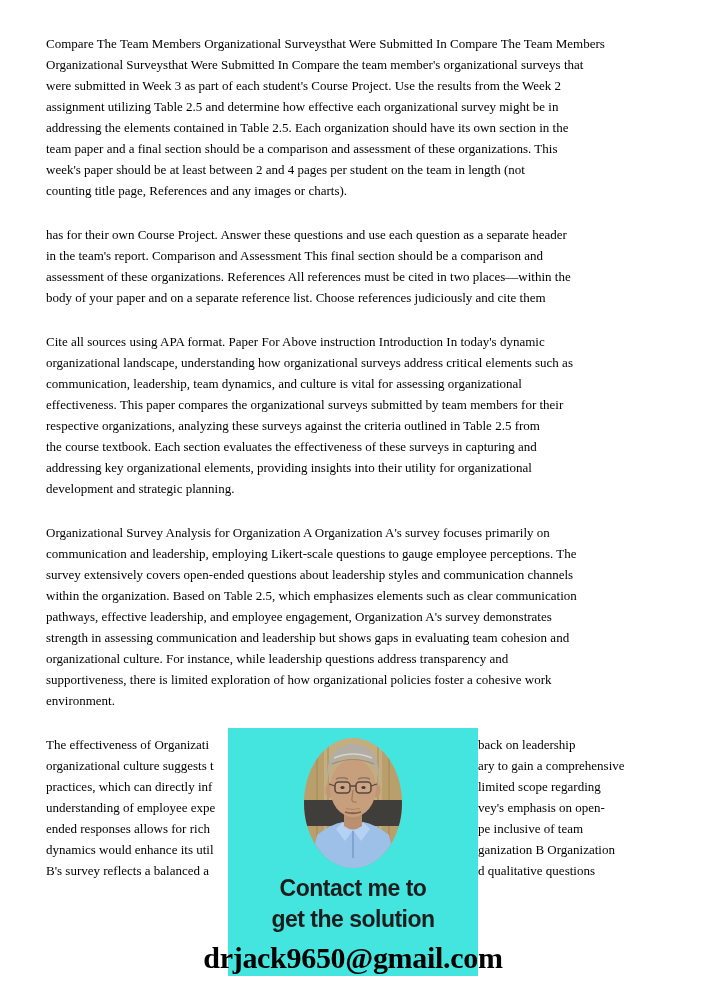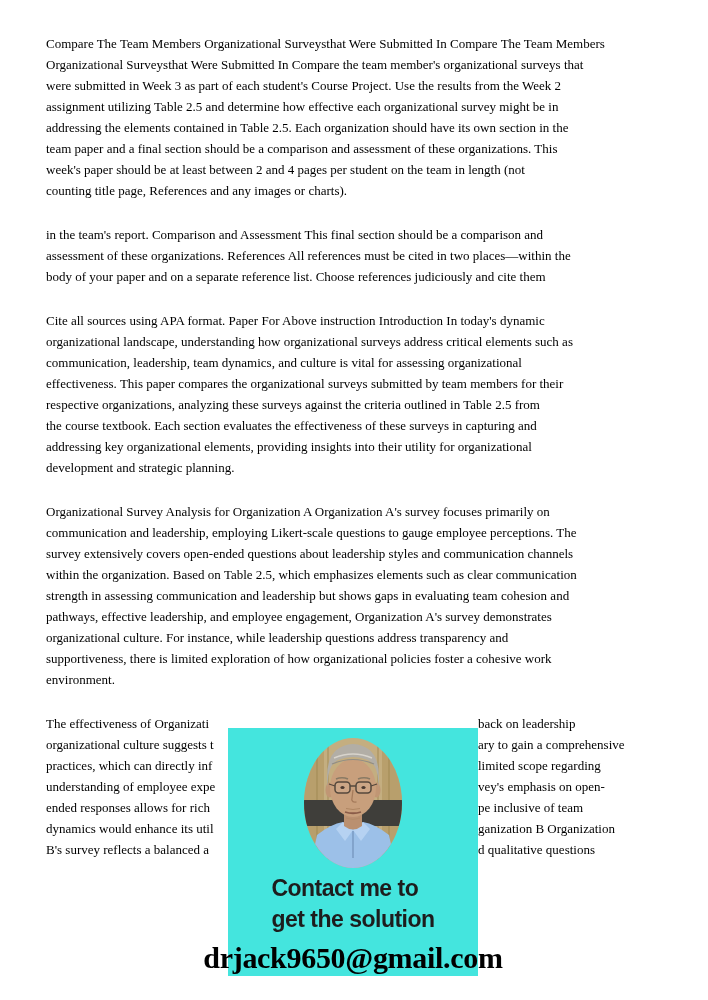--- a/index.html
+++ b/index.html
@@ -59,20 +59,21 @@
     height: 130px;
   }
   .card-heading {
     margin-top: 5px;
     font-family: "Liberation Sans", "DejaVu Sans", sans-serif;
     font-weight: bold;
     font-size: 23px;
     letter-spacing: -0.5px;
     line-height: 31px;
     color: #1d1d1d;
+    text-align: center;
   }
   .card-email {
     margin-top: 6px;
     font-family: "Liberation Serif", "DejaVu Serif", serif;
     font-weight: bold;
     font-size: 30px;
     letter-spacing: -0.3px;
     color: #000000;
     text-align: center;
   }
@@ -89,20 +90,21 @@
       <div class="ln">Organizational Surveysthat Were Submitted In Compare the team member's organizational surveys that</div>
       <div class="ln">were submitted in Week 3 as part of each student's Course Project. Use the results from the Week 2</div>
       <div class="ln">assignment utilizing Table 2.5 and determine how effective each organizational survey might be in</div>
       <div class="ln">addressing the elements contained in Table 2.5. Each organization should have its own section in the</div>
       <div class="ln">team paper and a final section should be a comparison and assessment of these organizations. This</div>
       <div class="ln">week's paper should be at least between 2 and 4 pages per student on the team in length (not</div>
       <div class="ln">counting title page, References and any images or charts).</div>
     </section>
 
     <section class="para">
+      <div class="ln">has for their own Course Project. Answer these questions and use each question as a separate header</div>
       <div class="ln">in the team's report. Comparison and Assessment This final section should be a comparison and</div>
       <div class="ln">assessment of these organizations. References All references must be cited in two places—within the</div>
       <div class="ln">body of your paper and on a separate reference list. Choose references judiciously and cite them</div>
     </section>
 
     <section class="para">
       <div class="ln">Cite all sources using APA format. Paper For Above instruction Introduction In today's dynamic</div>
       <div class="ln">organizational landscape, understanding how organizational surveys address critical elements such as</div>
       <div class="ln">communication, leadership, team dynamics, and culture is vital for assessing organizational</div>
       <div class="ln">effectiveness. This paper compares the organizational surveys submitted by team members for their</div>
@@ -110,22 +112,22 @@
       <div class="ln">the course textbook. Each section evaluates the effectiveness of these surveys in capturing and</div>
       <div class="ln">addressing key organizational elements, providing insights into their utility for organizational</div>
       <div class="ln">development and strategic planning.</div>
     </section>
 
     <section class="para">
       <div class="ln">Organizational Survey Analysis for Organization A Organization A's survey focuses primarily on</div>
       <div class="ln">communication and leadership, employing Likert-scale questions to gauge employee perceptions. The</div>
       <div class="ln">survey extensively covers open-ended questions about leadership styles and communication channels</div>
       <div class="ln">within the organization. Based on Table 2.5, which emphasizes elements such as clear communication</div>
+      <div class="ln">pathways, effective leadership, and employee engagement, Organization A's survey demonstrates</div>
       <div class="ln">strength in assessing communication and leadership but shows gaps in evaluating team cohesion and</div>
-      <div class="ln">pathways, effective leadership, and employee engagement, Organization A's survey demonstrates</div>
       <div class="ln">organizational culture. For instance, while leadership questions address transparency and</div>
       <div class="ln">supportiveness, there is limited exploration of how organizational policies foster a cohesive work</div>
       <div class="ln">environment.</div>
     </section>
 
     <section class="para">
       <div class="ln">
         <span class="frag-left">The effectiveness of Organizati</span>
         <span class="frag-right">back on leadership</span>
       </div>

